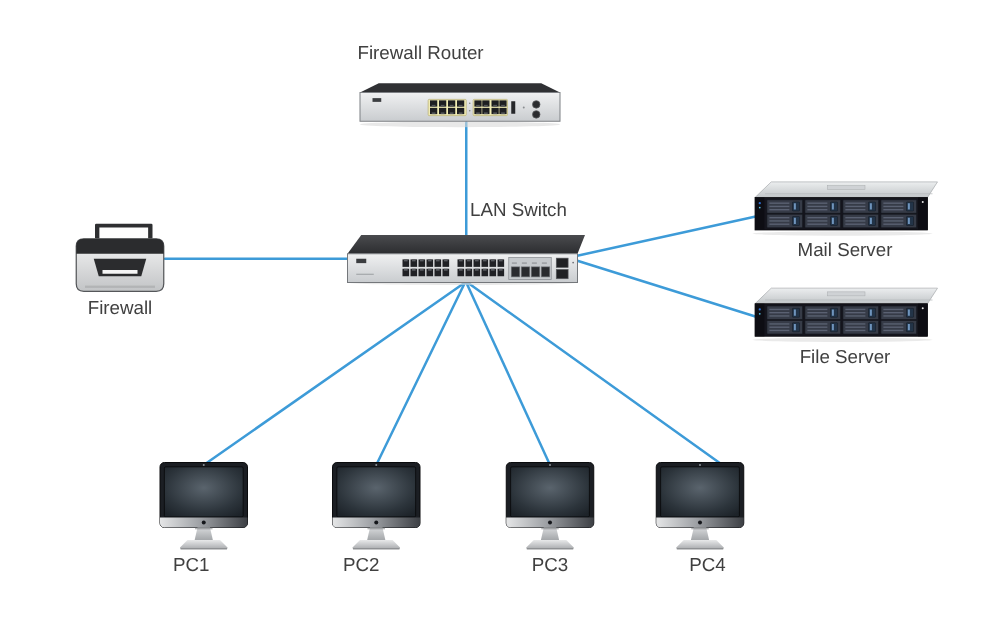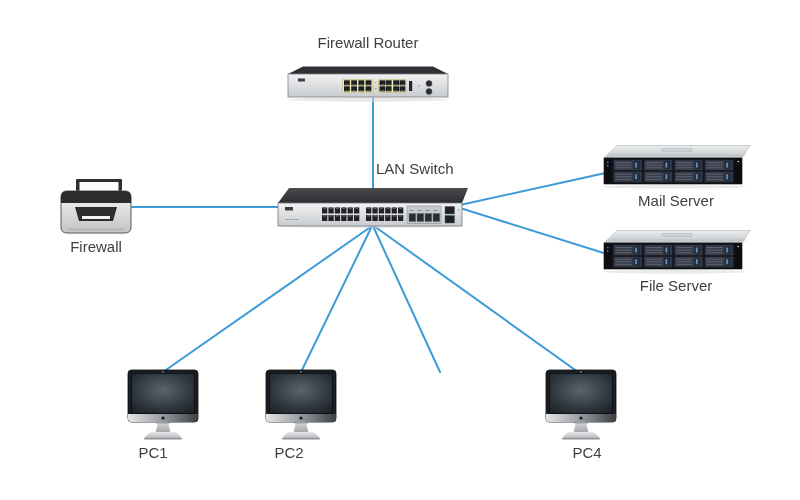--- a/index.html
+++ b/index.html
@@ -119,21 +119,21 @@
       <line x1="132" y1="207" x2="282" y2="207" stroke="#3d9bd8"></line>
       <line x1="460" y1="205" x2="610" y2="172" stroke="#3d9bd8"></line>
       <line x1="460" y1="208" x2="610" y2="255" stroke="#3d9bd8"></line>
       <line x1="372" y1="226" x2="163" y2="372" stroke="#3d9bd8"></line>
       <line x1="372" y1="226" x2="301" y2="372" stroke="#3d9bd8"></line>
       <line x1="373" y1="226" x2="440" y2="372" stroke="#3d9bd8"></line>
       <line x1="374" y1="226" x2="578" y2="372" stroke="#3d9bd8"></line>
     </g>
   </svg>
 
-  <div class="node-label label-router" style="left:286px;top:34px;width:164px;text-align:center;">Firewall Router</div>
+  <div class="node-label label-router" style="left:286px;top:34px;width:164px;text-align:left;">Firewall Router</div>
   <div class="node" style="left:286px;top:65px;">
     <svg width="164" height="38" viewBox="0 0 164 38">
       <ellipse cx="82" cy="34.5" rx="80" ry="2.2" fill="#d8d8d8" opacity="0.6"></ellipse>
       <polygon points="2,9 17,1.5 147,1.5 162,9" fill="#303134"></polygon>
       <rect x="2" y="9" width="160" height="23" fill="url(#g-metal-face)" stroke="#7d8084" stroke-width="0.8"></rect>
       <rect x="12" y="13.5" width="7" height="3" fill="#3c3e41"></rect>
       <rect x="56.5" y="14.5" width="30.5" height="13" rx="0.8" fill="#f1ecb4" stroke="#b9b27a" stroke-width="0.6"></rect>
       <use href="#rprt" x="58" y="15.3"></use>
         <use href="#rprt" x="65.2" y="15.3"></use>
         <use href="#rprt" x="72.4" y="15.3"></use>
@@ -241,21 +241,27 @@
     <div class="node-label label-center" style="top:76px;">PC1</div>
   </div>
 
   <div class="node" style="left:265px;top:368px;width:48px;">
     <svg width="72" height="74" viewBox="0 0 72 74">
       <use href="#sym-pc" width="72" height="74"></use>
     </svg>
     <div class="node-label label-center" style="top:76px;">PC2</div>
   </div>
 
-
-  <div class="node" style="left:545px;top:368px;width:84px;">
+  <div class="node" style="left:404px;top:368px;width:72px;">
+    <svg width="72" height="74" viewBox="0 0 72 74">
+      <use href="#sym-pc" width="72" height="74"></use>
+    </svg>
+    <div class="node-label label-center" style="top:76px;">PC3</div>
+  </div>
+
+  <div class="node" style="left:524px;top:368px;width:84px;">
     <svg width="72" height="74" viewBox="0 0 72 74">
       <use href="#sym-pc" width="72" height="74"></use>
     </svg>
     <div class="node-label label-center" style="top:76px;">PC4</div>
   </div>
 
 </div>
 
 </body></html>

